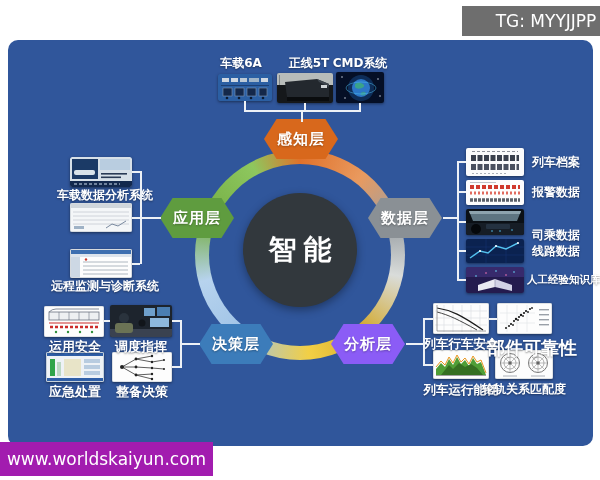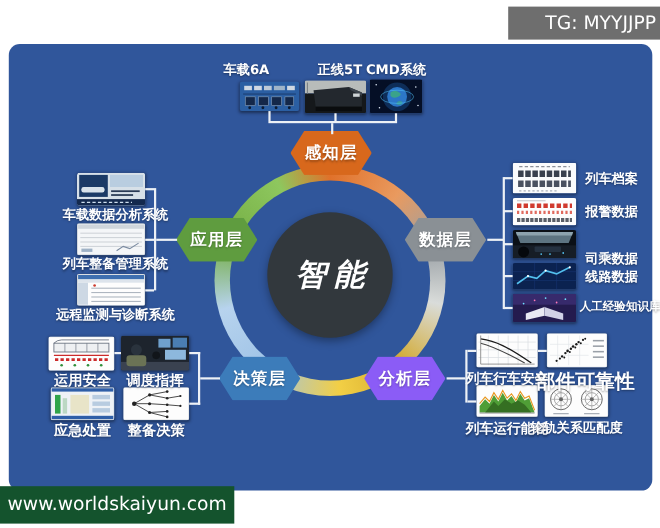--- a/index.html
+++ b/index.html
@@ -8,21 +8,21 @@
   .panel{position:absolute;left:8px;top:40px;width:585px;height:406px;border-radius:10px;}
   .badge{position:absolute;color:#fff;font-size:17px;display:flex;align-items:center;justify-content:center;}
   .ring{position:absolute;left:195px;top:150px;width:210px;height:210px;border-radius:50%;
         background:conic-gradient(from 0deg,
           #e0712a 0deg,#e99a5f 38deg,#9aa0a5 72deg,#d9dcda 102deg,
           #d3a92d 140deg,#f2cf45 175deg,#9fc3e6 216deg,#b7d3ee 255deg,
           #74ad44 290deg,#8ec75e 332deg,#e0712a 360deg);}
   .ring::after{content:"";position:absolute;inset:14px;border-radius:50%;background:#30569b;}
   .core{position:absolute;left:243px;top:193px;width:114px;height:114px;border-radius:50%;
         color:#fff;display:flex;flex-direction:column;align-items:center;justify-content:center;
-        font-size:28px;font-weight:bold;box-shadow:0 3px 8px rgba(0,0,0,.35);font-style:italic;}
+        font-size:28px;font-weight:bold;box-shadow:0 3px 8px rgba(0,0,0,.35);}
   .core div{letter-spacing:7px;margin-right:-7px;line-height:1.3;}
   .hex{position:absolute;width:74px;height:40px;display:flex;align-items:center;justify-content:center;
        color:#fff;font-weight:bold;font-size:15px;letter-spacing:1px;
        clip-path:polygon(17% 0,83% 0,100% 50%,83% 100%,17% 100%,0 50%);
        text-shadow:0 1px 2px rgba(0,0,0,.3);}
   .lbl{position:absolute;color:#fff;font-weight:bold;text-align:center;white-space:nowrap;
        text-shadow:0 1px 2px rgba(0,0,0,.4);font-size:12px;line-height:1.1;}
   .lbl.left-al{text-align:left;}
   .ln{position:absolute;background:#edf1f6;}
   .thumb{position:absolute;border-radius:2px;overflow:hidden;box-shadow:0 1px 3px rgba(0,0,0,.45);}
@@ -39,21 +39,21 @@
   <div class="core" style="background-color: rgb(50, 56, 61);">
     <div>智能</div>
   </div>
 
   <div class="hex" style="left: 264px; top: 119px; background-color: rgb(216, 104, 28);">感知层</div>
   <div class="hex" style="left: 368px; top: 198px; background-color: rgb(138, 144, 149);">数据层</div>
   <div class="hex" style="left: 331px; top: 324px; background-color: #8b5cf6;">分析层</div>
   <div class="hex" style="left: 160px; top: 198px; background-color: rgb(95, 156, 63);">应用层</div>
   <div class="hex" style="left: 199px; top: 324px; background-color: rgb(60, 124, 186);">决策层</div>
 
-  <div class="lbl" style="left:189px;top:57px;width:70px;">车载6A</div>
+  <div class="lbl" style="left:206px;top:57px;width:70px;">车载6A</div>
   <div class="lbl" style="left:274px;top:57px;width:70px;">正线5T</div>
   <div class="lbl" style="left:325px;top:57px;width:70px;">CMD系统</div>
 
   <div class="thumb" style="left:218px;top:74px;width:54px;height:27px;">
     <svg viewBox="0 0 54 27" preserveAspectRatio="none">
       <rect width="54" height="27" rx="3" fill="#2b5fa3"></rect>
       <rect x="4" y="4" width="7" height="4" fill="#cfd8e2"></rect>
         <rect x="13" y="4" width="7" height="4" fill="#cfd8e2"></rect>
       <rect x="22" y="4" width="7" height="4" fill="#bcc9d6"></rect>
         <rect x="31" y="4" width="10" height="4" fill="#9fb4c8"></rect>
@@ -226,21 +226,20 @@
           <line x1="13" y1="13" x2="58" y2="13"></line>
           <line x1="13" y1="17" x2="58" y2="17"></line>
           <line x1="13" y1="21" x2="58" y2="21"></line>
           <line x1="13" y1="25" x2="58" y2="25"></line>
         </g>
       <circle cx="16" cy="10.5" r="1.2" fill="#cc3a2e"></circle>
     </svg>
   </div>
 
   <div class="lbl" style="left:35px;top:189px;width:140px;">车载数据分析系统</div>
-  <div class="lbl" style="left:35px;top:234px;width:140px;">列车整备管理系统</div>
   <div class="lbl" style="left:35px;top:280px;width:140px;">远程监测与诊断系统</div>
 
   <i class="ln" style="left:140px;top:171px;width:2px;height:93px;"></i>
   <i class="ln" style="left:132px;top:171px;width:8px;height:2px;"></i>
   <i class="ln" style="left:132px;top:217px;width:8px;height:2px;"></i>
   <i class="ln" style="left:132px;top:263px;width:8px;height:2px;"></i>
   <i class="ln" style="left:142px;top:217px;width:19px;height:2px;"></i>
 
   <div class="thumb" style="left:44px;top:306px;width:60px;height:31px;">
     <svg viewBox="0 0 60 31" preserveAspectRatio="none">
@@ -419,15 +418,15 @@
   <div class="lbl" style="left:421px;top:383px;width:80px;font-size:12.5px;">列车运行能耗</div>
   <div class="lbl" style="left:480px;top:383px;width:88px;font-size:12px;">轮轨关系匹配度</div>
 
   <i class="ln" style="left:489px;top:318px;width:8px;height:2px;"></i>
   <i class="ln" style="left:425px;top:318px;width:8px;height:2px;"></i>
   <i class="ln" style="left:425px;top:364px;width:8px;height:2px;"></i>
   <i class="ln" style="left:423px;top:318px;width:2px;height:48px;"></i>
   <i class="ln" style="left:406px;top:343px;width:17px;height:2px;"></i>
 
   <div class="badge" style="left: 462px; top: 6px; width: 138px; height: 30px; background-color: rgb(110, 110, 110); padding-left: 15px;">TG: MYYJJPP</div>
-  <div class="badge" style="left: 0px; top: 442px; width: 213px; height: 34px; background-color: #14532d;">www.worldskaiyun.com</div>
+  <div class="badge" style="left: 0px; top: 442px; width: 213px; height: 34px; background-color: #a21caf;">www.worldskaiyun.com</div>
 
 </div>
 
 </body></html>

